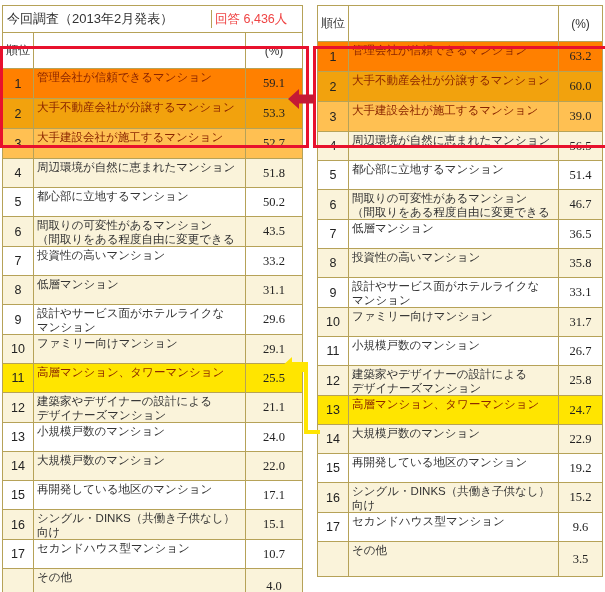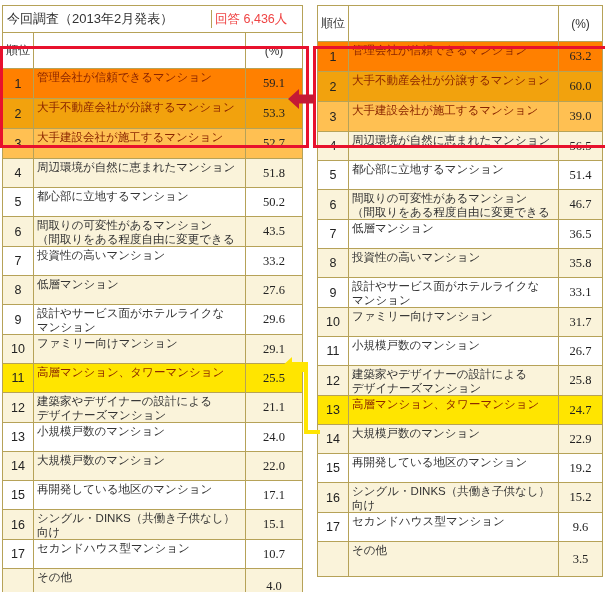--- a/index.html
+++ b/index.html
@@ -118,21 +118,21 @@
             <td class="label">
               <div class="inner" style="color: rgb(51, 51, 51);">投資性の高いマンション</div>
             </td>
             <td class="val">33.2</td>
           </tr>
           <tr class="" style="background: rgb(250, 243, 218);">
             <td class="rank">8</td>
             <td class="label">
               <div class="inner" style="color: rgb(51, 51, 51);">低層マンション</div>
             </td>
-            <td class="val">27.6</td>
+            <td class="val">31.1</td>
           </tr>
           <tr class="tall" style="background: rgb(255, 255, 255);">
             <td class="rank">9</td>
             <td class="label">
               <div class="inner" style="color: rgb(51, 51, 51);">設計やサービス面がホテルライクな
 マンション</div>
             </td>
             <td class="val">29.6</td>
           </tr>
           <tr class="" style="background: rgb(250, 243, 218);">

